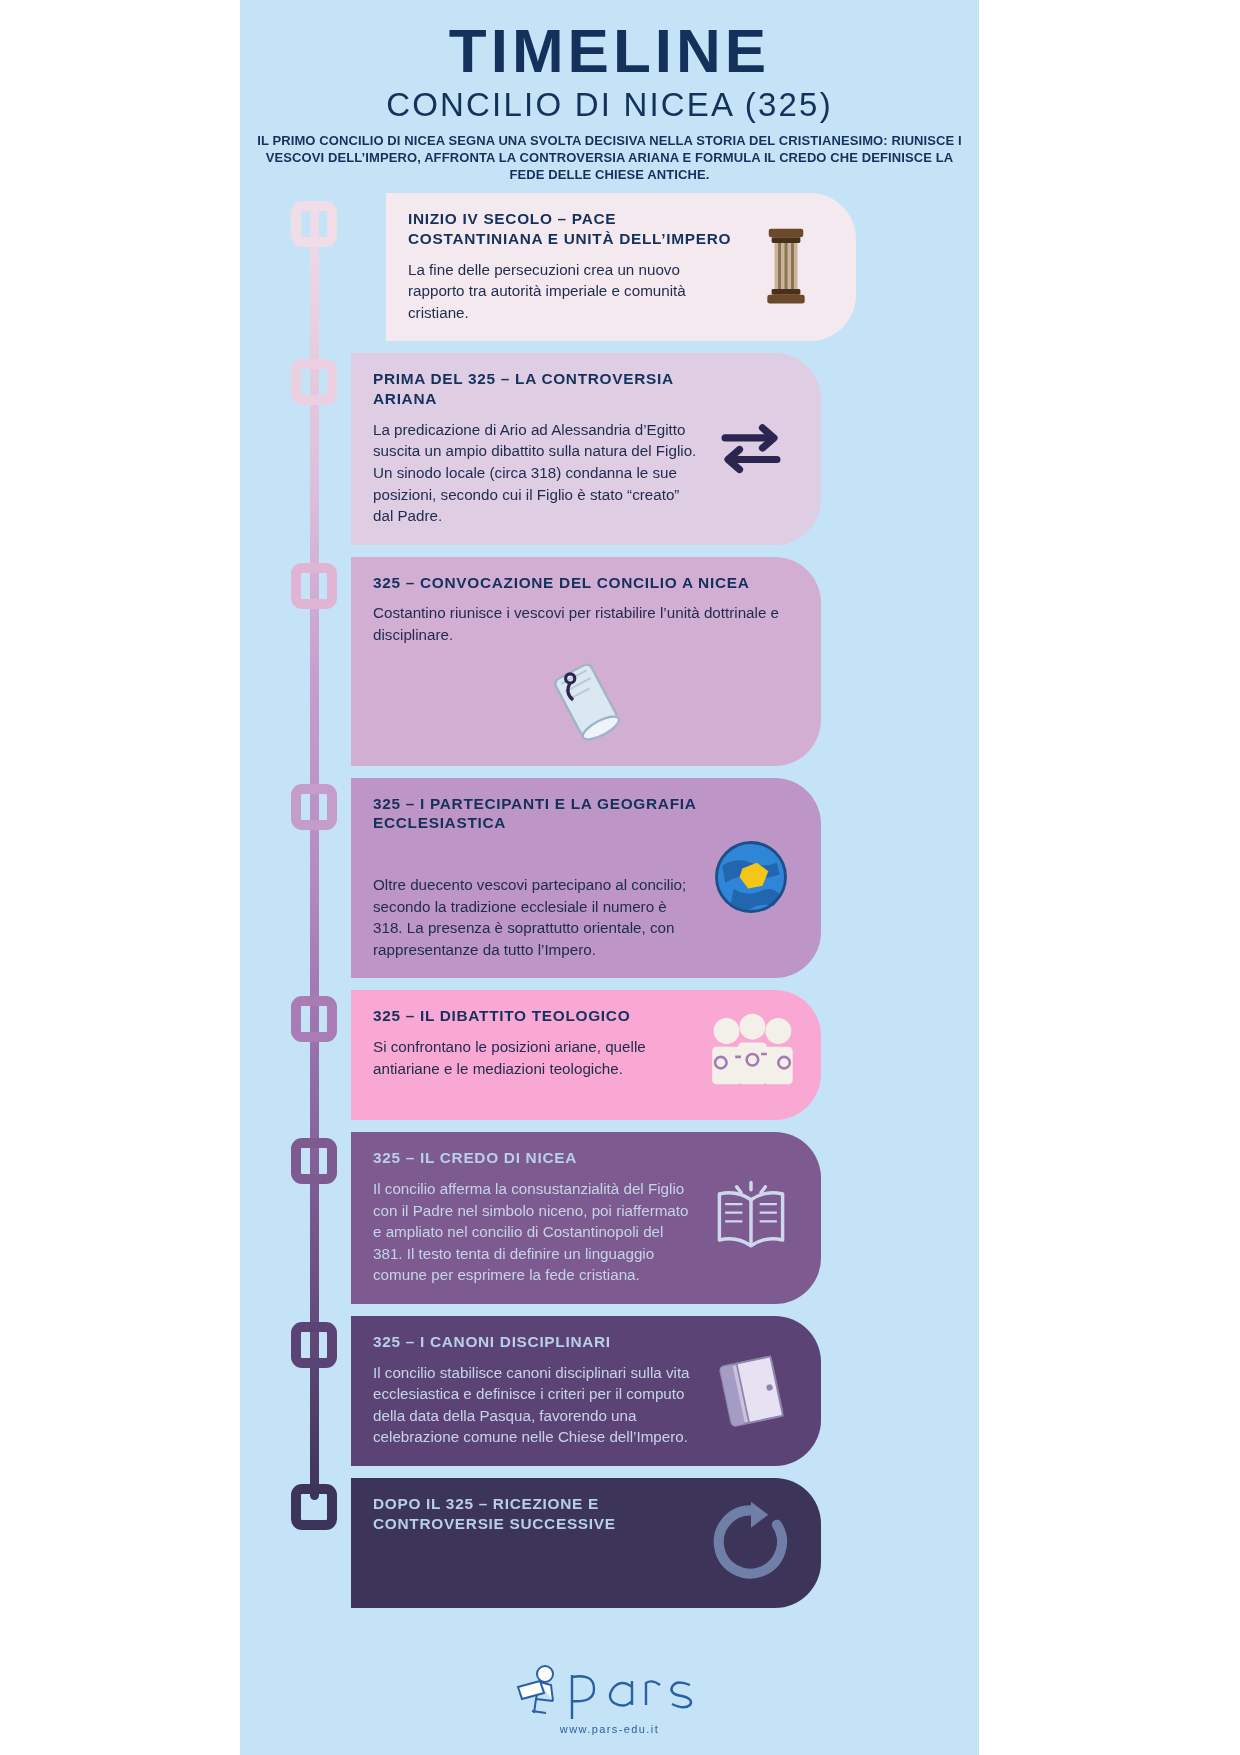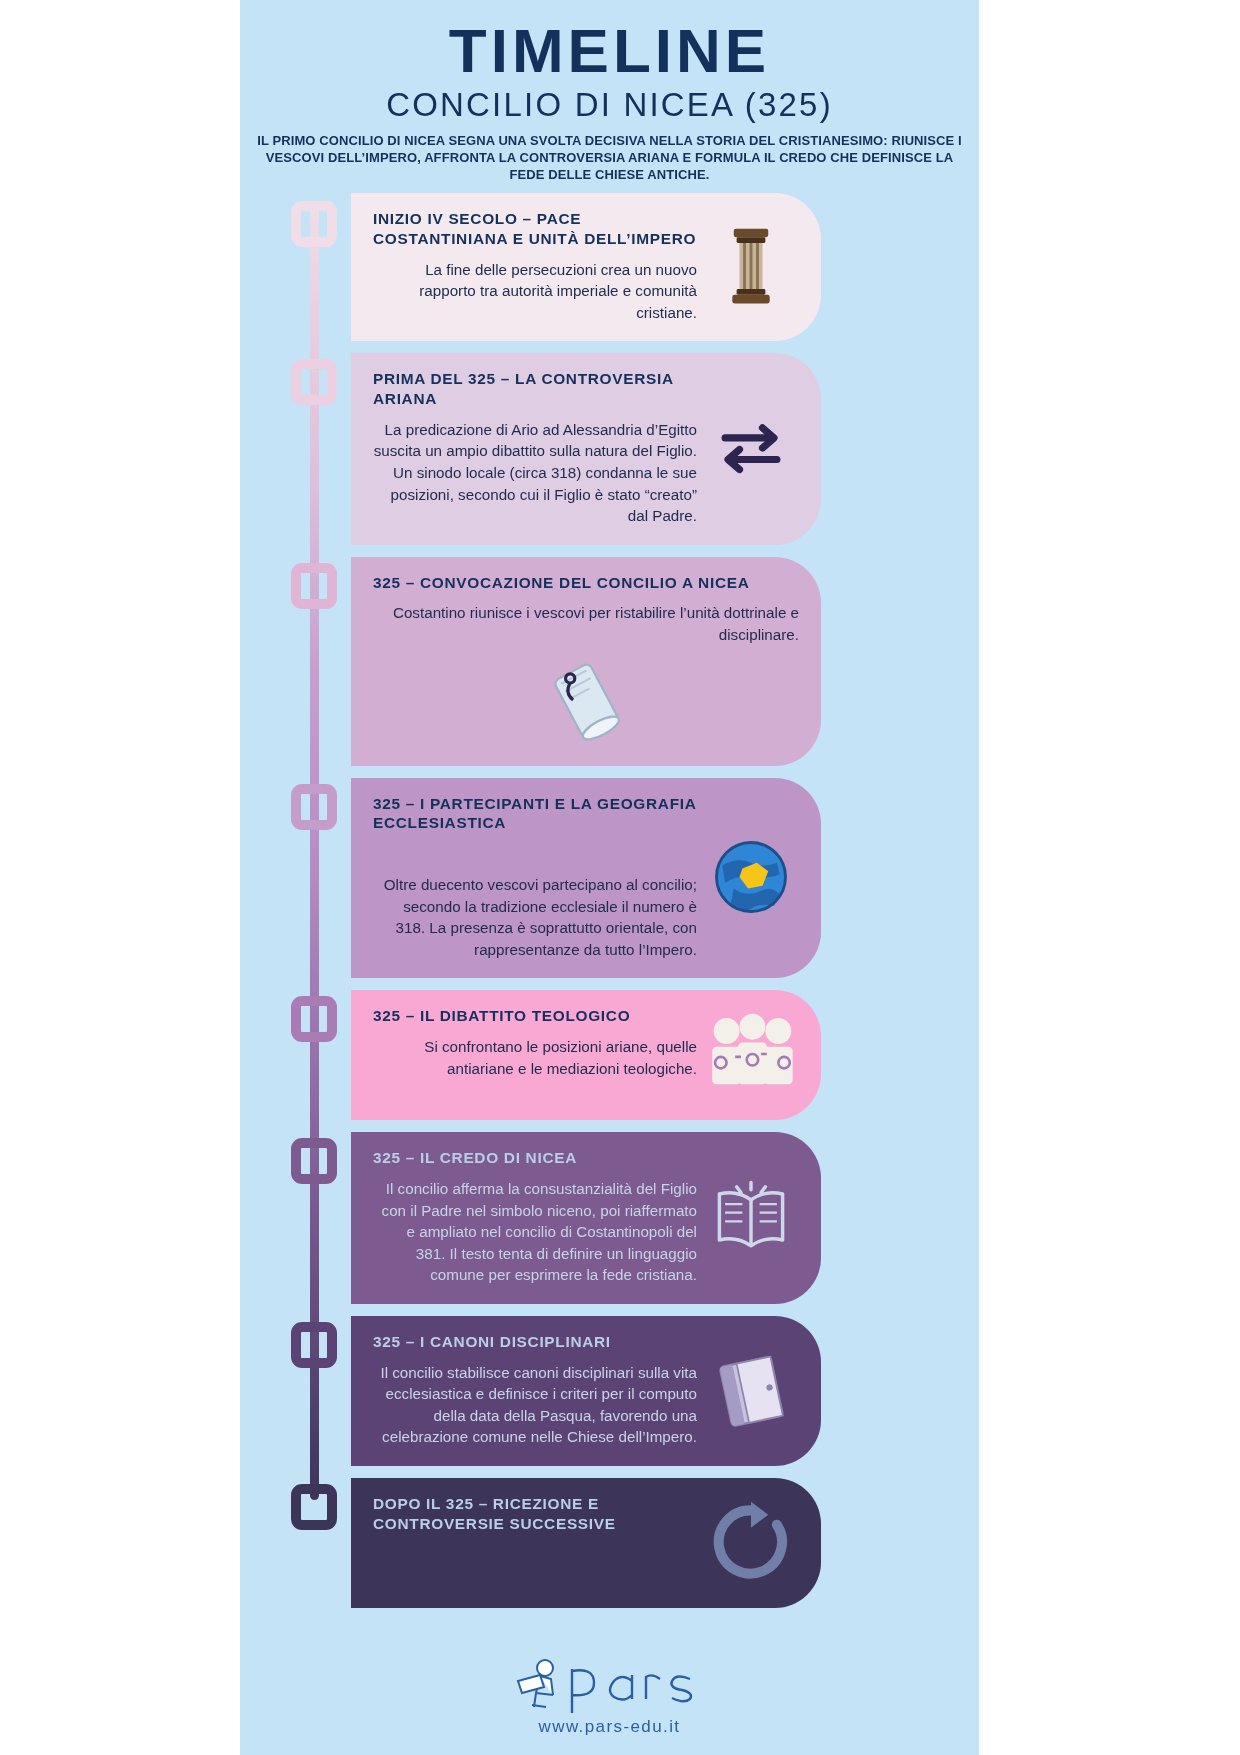--- a/index.html
+++ b/index.html
@@ -63,56 +63,55 @@
     display:flex; align-items:flex-start; gap:6px;
   }
   .card-text { flex:1 1 auto; min-width:0; }
   .card-title {
     font-size:15.4px; font-weight:bold; letter-spacing:.7px;
     line-height:1.28; color:#14315c; text-transform:uppercase;
   }
   .card-body {
     font-size:15.2px; line-height:1.42; color:#1d2b4d;
     margin-top:10px;
-    text-align:right;
   }
   .card-body.tight { margin-top:10px; }
   .icon-slot {
     flex:0 0 96px; width:96px; height:96px;
     display:flex; align-items:center; justify-content:center;
     align-self:center;
   }
   .icon-slot svg { display:block; }
 
   
   .footer {
     position:absolute; left:0; bottom:18px; width:100%;
     text-align:center;
   }
   .logo-wrap { display:inline-block; }
   .logo-url {
-    font-size:17px; color:#2a5fa5; letter-spacing:1.4px;
+    font-size:11px; color:#2a5fa5; letter-spacing:1.4px;
     margin-top:-4px;
   }
 </style>
 </head>
 <body>
 
 <div id="poster">
 
   <div class="hdr">
     <div class="hdr-title">TIMELINE</div>
     <div class="hdr-sub">CONCILIO DI NICEA (325)</div>
     <div class="hdr-desc">IL PRIMO CONCILIO DI NICEA SEGNA UNA SVOLTA DECISIVA NELLA STORIA DEL CRISTIANESIMO: RIUNISCE I VESCOVI DELL’IMPERO, AFFRONTA LA CONTROVERSIA ARIANA E FORMULA IL CREDO CHE DEFINISCE LA FEDE DELLE CHIESE ANTICHE.</div>
   </div>
 
   <div id="timeline">
     <div class="spine" style="height: 1293.06px;"></div>
     <div id="rows">
-        <div class="row" style="margin-top: 0px;">
+        <div class="row" style="margin-top: 0px; gap: 35px;">
           <div class="marker" style="border-color: rgb(240, 221, 232); margin-top: 8px;"></div>
           <div class="card" style="background: rgb(245, 233, 240);">
             <div class="card-text">
               <div class="card-title" style="color: rgb(20, 49, 92);">INIZIO IV SECOLO – PACE COSTANTINIANA E UNITÀ DELL’IMPERO</div>
               <div class="card-body" style="color: rgb(29, 43, 77);">La fine delle persecuzioni crea un nuovo rapporto tra autorità imperiale e comunità cristiane.</div>
             </div>
             <div class="icon-slot">
               <svg width="92" height="92" viewBox="0 0 64 64">
         <rect x="20" y="6" width="24" height="6" rx="1.5" fill="#6b4a2a"></rect>
         <rect x="22" y="12" width="20" height="4" rx="1" fill="#4a3018"></rect>

